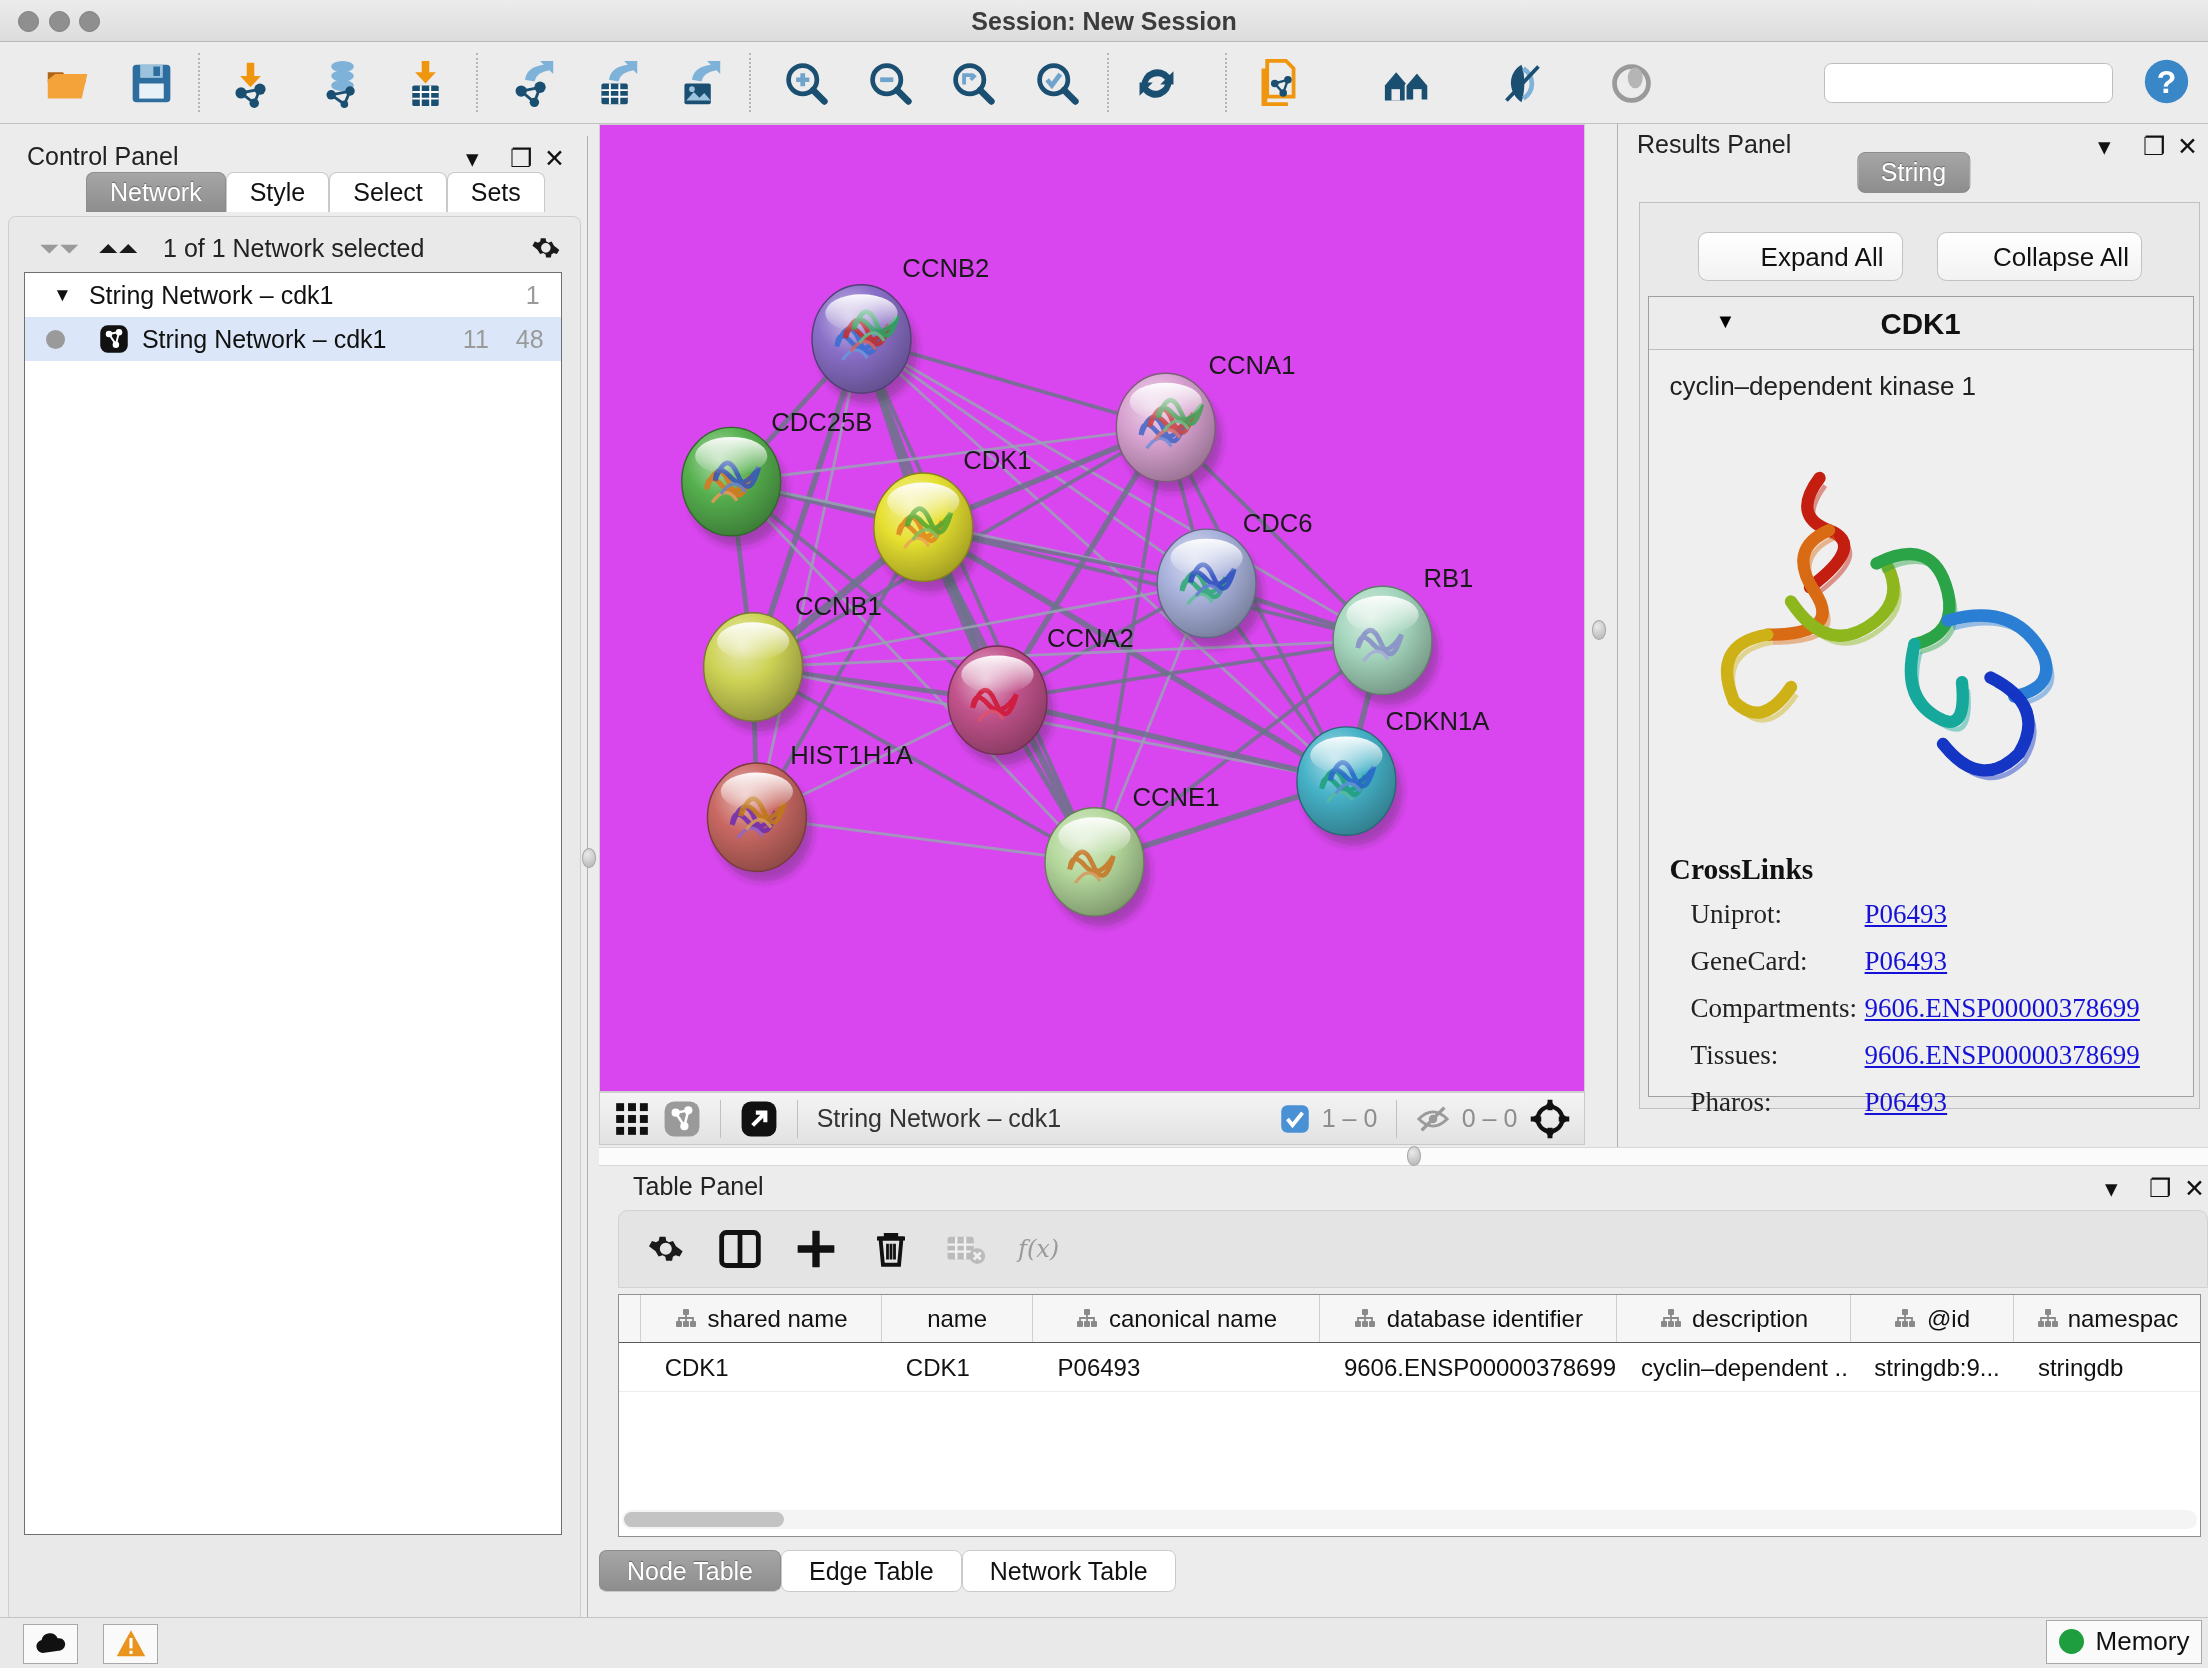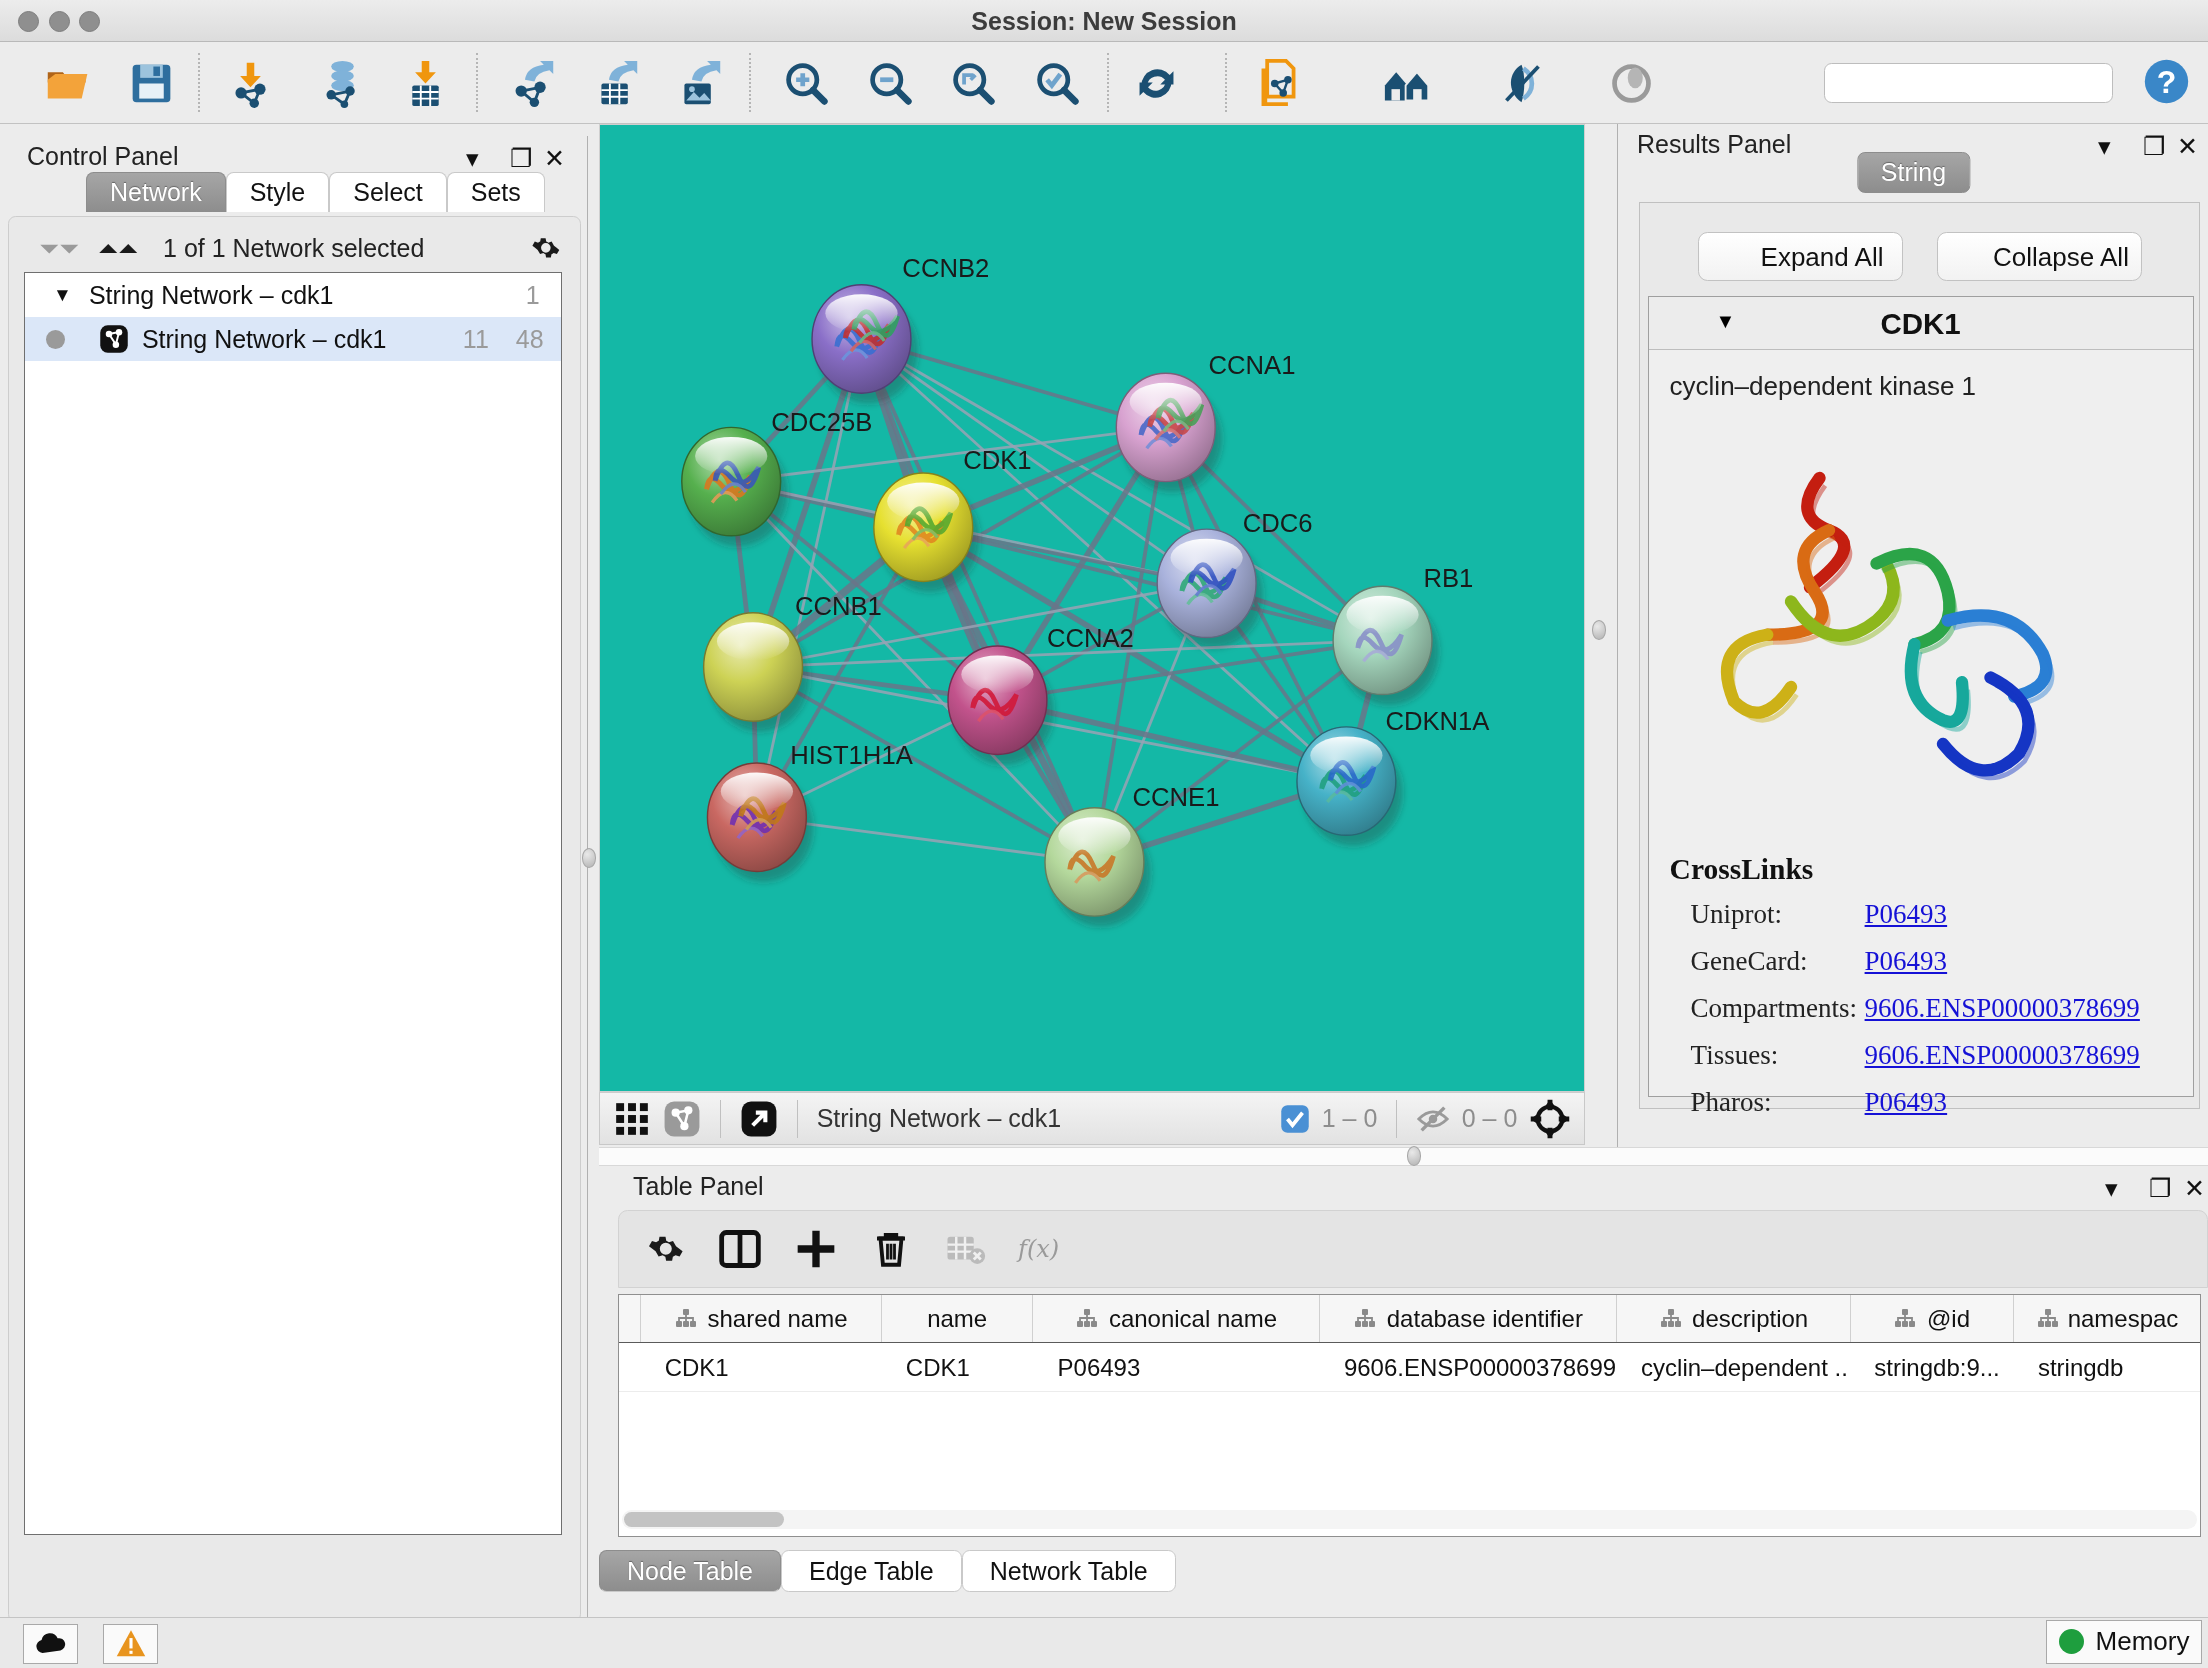--- a/index.html
+++ b/index.html
@@ -30,21 +30,21 @@
   #control-panel { left:0; top:124px; width:588px; height:1493px; background:#ececec; border-right:1.9px solid #b0b0b0;margin-top:12px; }
   #cp-tabs { position:absolute; left:86px; top:36px; white-space:nowrap; }
   #cp-body { position:absolute; left:7.6px; top:80px; width:573px; height:1406px; background:#e9e9e9; border:1px solid #cdcdcd; border-radius:7.6px; }
   #cp-statusbar { position:absolute; left:7.6px; top:7.6px; width:555px; height:46px; }
   #cp-status { position:absolute; left:0; right:0; text-align:center; line-height:46px; font-size:25px; color:#222; }
   #cp-list { position:absolute; left:15px; top:55px; width:538px; height:1263px; background:#fff; border:1.9px solid #6f6f6f; }
   .cp-row { position:relative; height:44px; display:flex; align-items:center; font-size:25px; color:#111; }
   .cp-row .count { color:#9a9a9a; }
 
   
-  #net-canvas { left:599px; top:124px; width:986px; height:968px; background:#14b8a6; border:1px solid #cfcfcf; }
+  #net-canvas { left:599px; top:124px; width:986px; height:968px; background:#d946ef; border:1px solid #cfcfcf; }
   #net-toolbar { left:599px; top:1092px; width:986px; height:53px; background:linear-gradient(#f4f4f4,#e2e2e2); border:1px solid #c8c8c8; border-top:1px solid #cccccc; display:flex; align-items:center; padding:0 13.3px; gap:11.4px; }
   .nt-sep { height:38px; border-left:1px solid #c0c0c0; margin:0 7.6px; }
   #net-title { font-size:25px; color:#333; flex:1; }
   .nt-count { font-size:25px; color:#8d8d8d; }
   #h-splitter { left:599px; top:1147px; width:1609px; height:19px; background:#fbfbfb; border-top:1px solid #d8d8d8; border-bottom:1px solid #d8d8d8; }
   .grip { position:absolute; width:14.3px; height:20px; border-radius:50%; background:radial-gradient(circle at 35% 30%, #e9e9e9, #b2b2b2); border:1px solid #a5a5a5; }
 
   
   #results-panel { left:1617px; top:124px; width:592px; height:1023px; background:#ececec; border-left:1.9px solid #b0b0b0; }
   #rp-tab { position:absolute; left:50%; transform:translateX(-50%); top:28px; z-index:3; border-radius:7.6px; border-bottom:1px solid #8d8d8d; }

